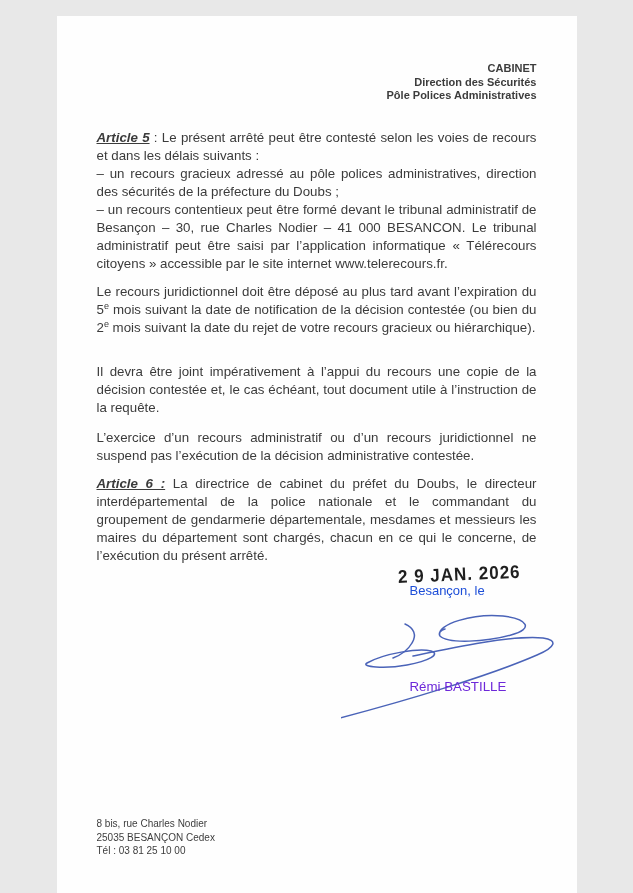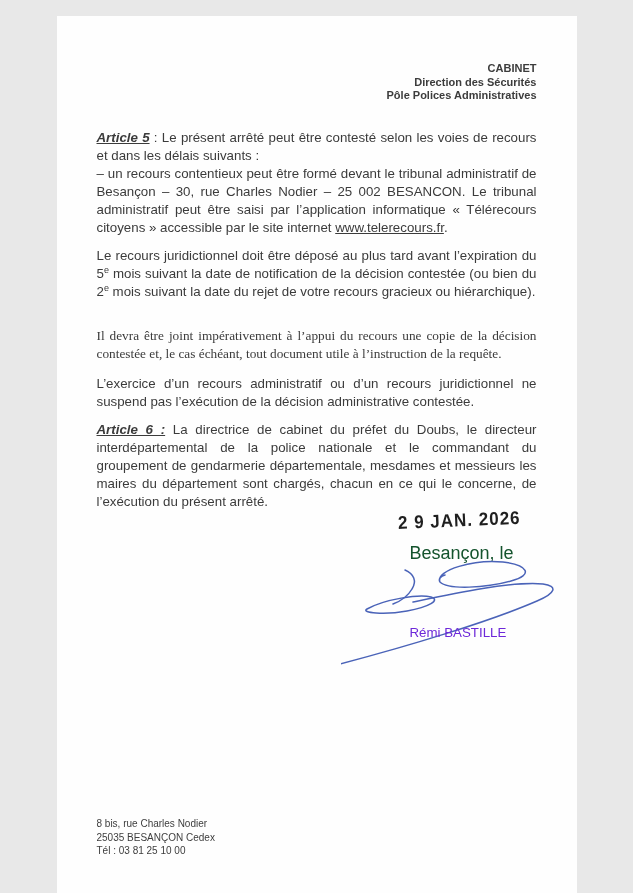--- a/index.html
+++ b/index.html
@@ -26,30 +26,29 @@
     color: #3c3c3c;
   }
   p.body-par {
     font-size: 13.3px;
     line-height: 18px;
     text-align: justify;
     color: #3b3b3b;
   }
   .mt-article5 { margin-top: 26px; }
   .mt-p2 { margin-top: 10px; }
-  .mt-p3 { margin-top: 26px; font-family: Liberation Serif, serif; }
+  .mt-p3 { margin-top: 26px; }
   .mt-p4 { margin-top: 12px; }
   .mt-article6 { margin-top: 10px; }
   .article-label {
     font-weight: bold;
     font-style: italic;
     text-decoration: underline;
   }
   .doc-link {
-    text-decoration: underline;
     color: #3b3b3b;
     cursor: pointer;
   }
   sup { font-size: 9px; line-height: 0; }
   .sign-block {
     position: relative;
     height: 240px;
   }
   .date-stamp {
     position: absolute;
@@ -57,24 +56,24 @@
     right: 16px;
     font-size: 17px;
     font-weight: bold;
     letter-spacing: 1px;
     color: #1f1f1f;
     transform: rotate(-2.5deg) scaleY(1.08);
     white-space: nowrap;
   }
   .place-line {
     position: absolute;
-    top: 32px;
+    top: 18px;
     left: 313px;
-    font-size: 18px;
-    color: #14532d;
+    font-size: 13px;
+    color: #1d4ed8;
   }
   .signature-svg {
     position: absolute;
     top: 40px;
     left: 244px;
   }
   .signer-name {
     position: absolute;
     top: 114px;
     left: 313px;
@@ -106,21 +105,22 @@
   <div class="content">
 
     <div class="letterhead">
       <div>CABINET</div>
       <div>Direction des Sécurités</div>
       <div>Pôle Polices Administratives</div>
     </div>
 
     <p class="body-par mt-article5"><span class="article-label">Article 5</span><span> : </span><span>Le présent arrêté peut être contesté selon les voies de recours et dans les délais suivants :</span></p>
 
-    <p class="body-par"><span>– un recours contentieux peut être formé devant le tribunal administratif de Besançon – 30, rue Charles Nodier – 25 002 BESANCON. Le tribunal administratif peut être saisi par l’application informatique « Télérecours citoyens » accessible par le site internet </span><span class="doc-link">www.telerecours.fr</span><span>.</span></p>
+    <p class="body-par">– un recours gracieux adressé au pôle polices administratives, direction des sécurités de la préfecture du Doubs ;</p>
+    <p class="body-par"><span>– un recours contentieux peut être formé devant le tribunal administratif de Besançon – 30, rue Charles Nodier – 41 000 BESANCON. Le tribunal administratif peut être saisi par l’application informatique « Télérecours citoyens » accessible par le site internet </span><span class="doc-link">www.telerecours.fr</span><span>.</span></p>
 
     <p class="body-par mt-p2"><span>Le recours juridictionnel doit être déposé au plus tard avant l’expiration du 5</span><sup>e</sup><span> mois suivant la date de notification de la décision contestée (ou bien du 2</span><sup>e</sup><span> mois suivant la date du rejet de votre recours gracieux ou hiérarchique).</span></p>
 
     <p class="body-par mt-p3">Il devra être joint impérativement à l’appui du recours une copie de la décision contestée et, le cas échéant, tout document utile à l’instruction de la requête.</p>
 
     <p class="body-par mt-p4">L’exercice d’un recours administratif ou d’un recours juridictionnel ne suspend pas l’exécution de la décision administrative contestée.</p>
 
     <p class="body-par mt-article6"><span class="article-label">Article 6 :</span><span> La directrice de cabinet du préfet du Doubs, le directeur interdépartemental de la police nationale et le commandant du groupement de gendarmerie départementale, mesdames et messieurs les maires du département sont chargés, chacun en ce qui le concerne, de l’exécution du présent arrêté.</span></p>
 
     <div class="sign-block">

